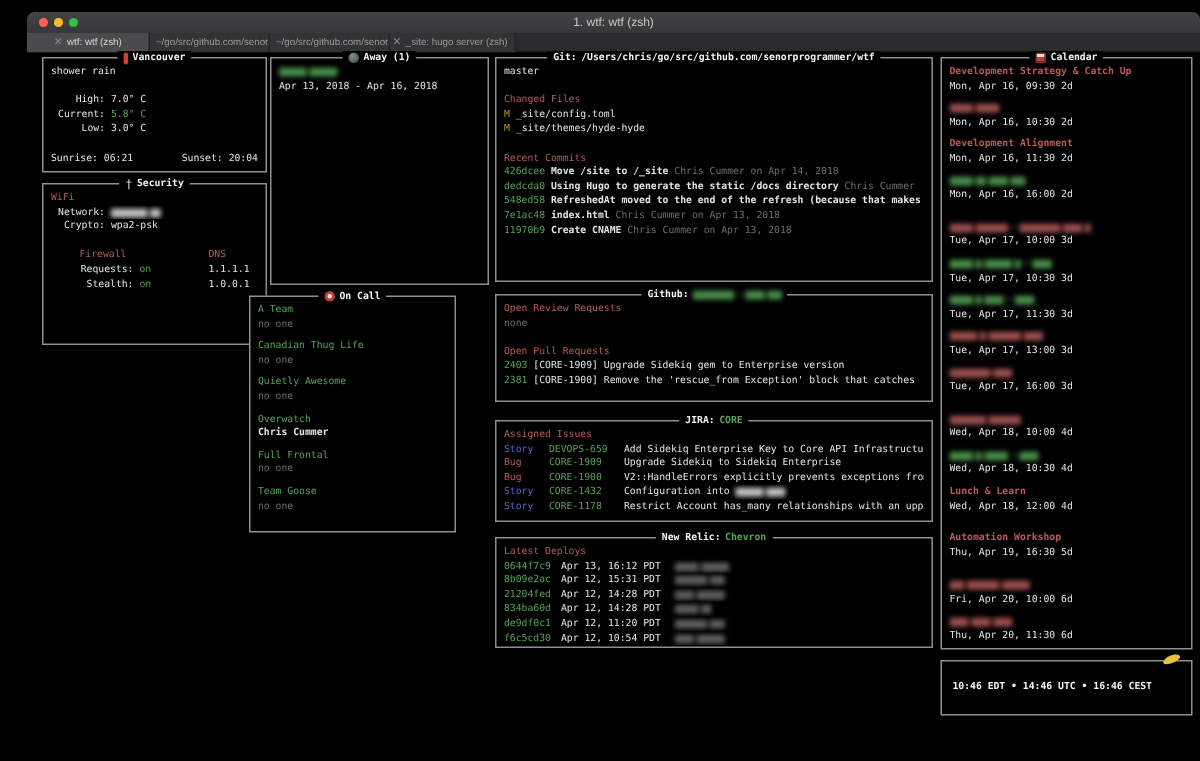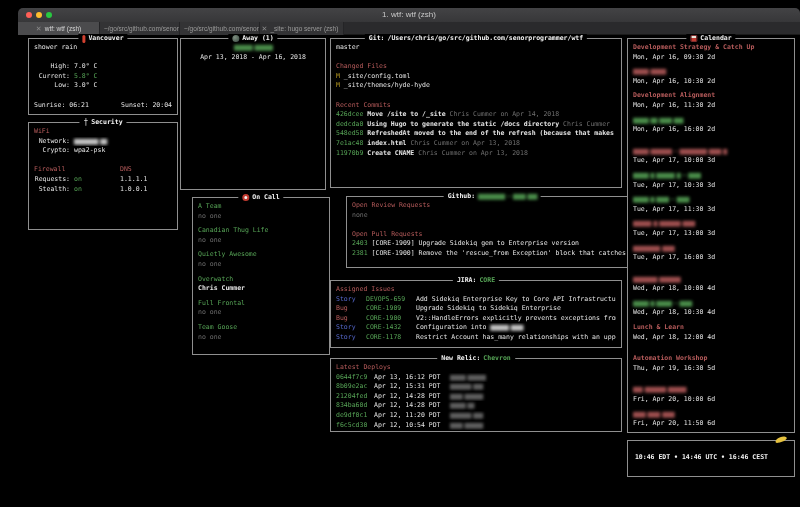--- a/index.html
+++ b/index.html
@@ -29,21 +29,21 @@
   .green{color:var(--green);}
   .blue{color:var(--blue);}
   .yellow{color:var(--yellow);}
   .dim{color:var(--dim);}
   .white{color:var(--text);}
   .b{font-weight:bold;}
   .redacted{filter:blur(1.6px);opacity:.85;letter-spacing:-1px;}
   
   .kv{display:flex;}
   .kv .k{width:36px;text-align:right;margin-right:4px;flex:none;}
-  .cols{display:flex;}
+  .cols{display:flex;margin-left:19px;}
   .c1{width:86px;flex:none;display:flex;}
   .c1 .k{width:36px;text-align:right;margin-right:4px;flex:none;}
   .between{display:flex;justify-content:space-between;}
   
   .oc-entry{margin-bottom:5px;}
   
   .jrow{display:flex;height:9.6px;white-space:pre;overflow:hidden;}
   .jtype{width:30px;flex:none;}
   .jid{width:50px;flex:none;}
   .jsum{flex:1;overflow:hidden;white-space:pre;}
@@ -142,32 +142,32 @@
             <span class="c1"><span class="k">Requests:</span><span class="green">on</span></span>
             <span>1.1.1.1</span>
           </div>
           <div class="line cols">
             <span class="c1"><span class="k">Stealth:</span><span class="green">on</span></span>
             <span>1.0.0.1</span>
           </div>
         </div>
       </div>
 
-      <div class="widget" style="left:162px;top:3px;width:146px;height:152px;text-align:center;">
+      <div class="widget" style="left:162px;top:3px;width:146px;height:152px;">
         <div class="whead">
           <span class="icon i-globe"></span>
           <span>Away (1)</span>
         </div>
         <div class="wbody">
           <div class="line green redacted">▆▆▆▆▆▆ ▆▆▆▆▆▆</div>
           <div class="line">Apr 13, 2018 - Apr 16, 2018</div>
         </div>
       </div>
 
-      <div class="widget" style="left:174px;top:162px;width:138px;height:158px;">
+      <div class="widget" style="left:148px;top:162px;width:138px;height:158px;">
         <div class="whead">
           <span class="icon i-clock"></span>
           <span>On Call</span>
         </div>
         <div class="wbody">
           <div class="oc-entry">
             <div class="line green">A Team</div>
             <div class="line dim">no one</div>
           </div>
           <div class="oc-entry">
@@ -207,21 +207,21 @@
           <div class="line"></div>
           <div class="line red">Recent Commits</div>
           <div class="line"><span class="green">426dcee</span> <span class="b">Move /site to /_site</span> <span class="dim">Chris Cummer on Apr 14, 2018</span></div>
           <div class="line"><span class="green">dedcda0</span> <span class="b">Using Hugo to generate the static /docs directory</span> <span class="dim">Chris Cummer</span></div>
           <div class="line"><span class="green">548ed58</span> <span class="b">RefreshedAt moved to the end of the refresh (because that makes</span> <span class="dim"></span></div>
           <div class="line"><span class="green">7e1ac48</span> <span class="b">index.html</span> <span class="dim">Chris Cummer on Apr 13, 2018</span></div>
           <div class="line"><span class="green">11970b9</span> <span class="b">Create CNAME</span> <span class="dim">Chris Cummer on Apr 13, 2018</span></div>
         </div>
       </div>
 
-      <div class="widget" style="left:328px;top:161px;width:292px;height:72px;">
+      <div class="widget" style="left:312px;top:161px;width:292px;height:72px;">
         <div class="whead">
           <span>Github:</span>
           <span class="green redacted">▆▆▆▆▆▆▆▆▆ — ▆▆▆▆ ▆▆▆</span>
         </div>
         <div class="wbody">
           <div class="line red">Open Review Requests</div>
           <div class="line dim">none</div>
           <div class="line"></div>
           <div class="line red">Open Pull Requests</div>
           <div class="line"><span class="green">2403</span> <span>[CORE-1909] Upgrade Sidekiq gem to Enterprise version</span></div>
@@ -318,21 +318,21 @@
           <div class="ev gap">
               <div class="ev-name red">Automation Workshop</div>
               <div class="ev-when">Thu, Apr 19, 16:30 5d</div>
             </div>
           <div class="ev gap">
               <div class="ev-name red redacted">▆▆▆ ▆▆▆▆▆▆▆ ▆▆▆▆▆▆</div>
               <div class="ev-when">Fri, Apr 20, 10:00 6d</div>
             </div>
           <div class="ev">
               <div class="ev-name red redacted">▆▆▆▆ ▆▆▆▆ ▆▆▆▆</div>
-              <div class="ev-when">Fri, Apr 20, 11:50 6d</div>
+              <div class="ev-when">Thu, Apr 20, 11:30 6d</div>
             </div>
         </div>
       </div>
 
       <div class="widget" style="left:609px;top:405px;width:168px;height:37px;">
         <span class="i-banana"></span>
         <div class="clocks-line">10:46 EDT • 14:46 UTC • 16:46 CEST</div>
       </div>
 
     </div>

